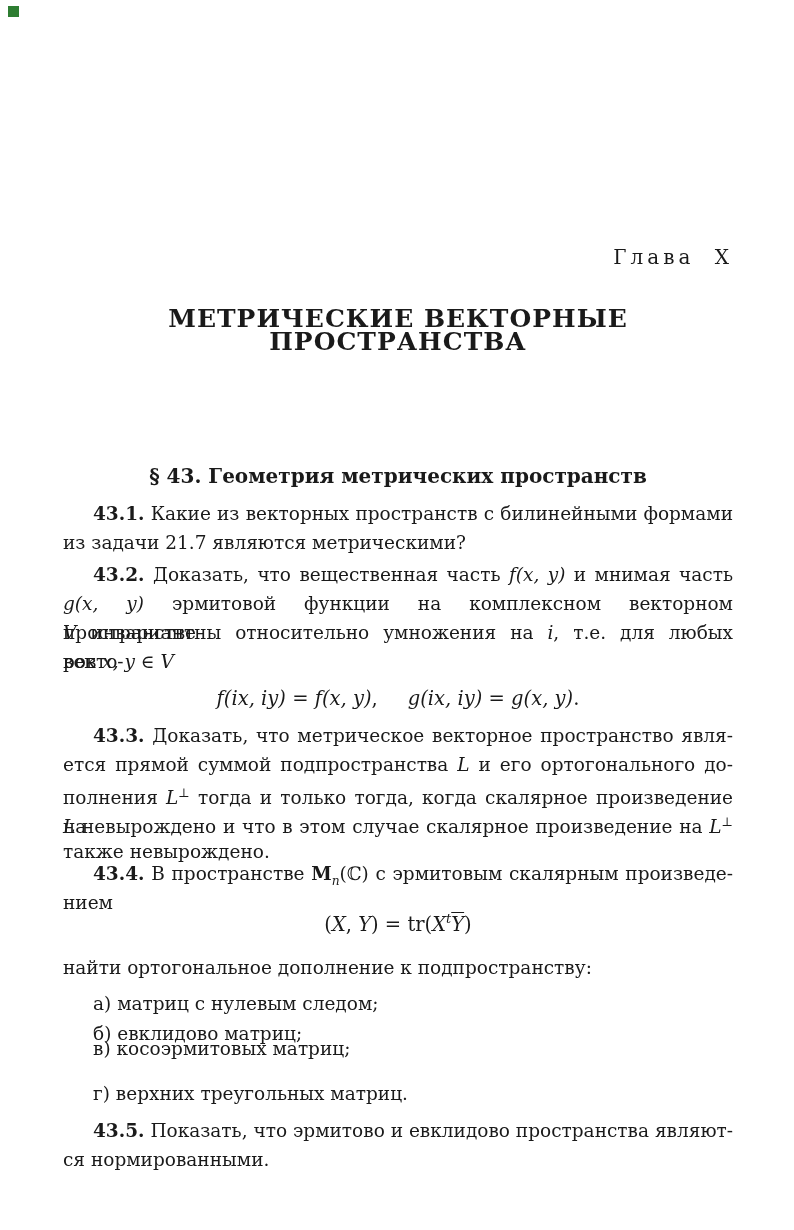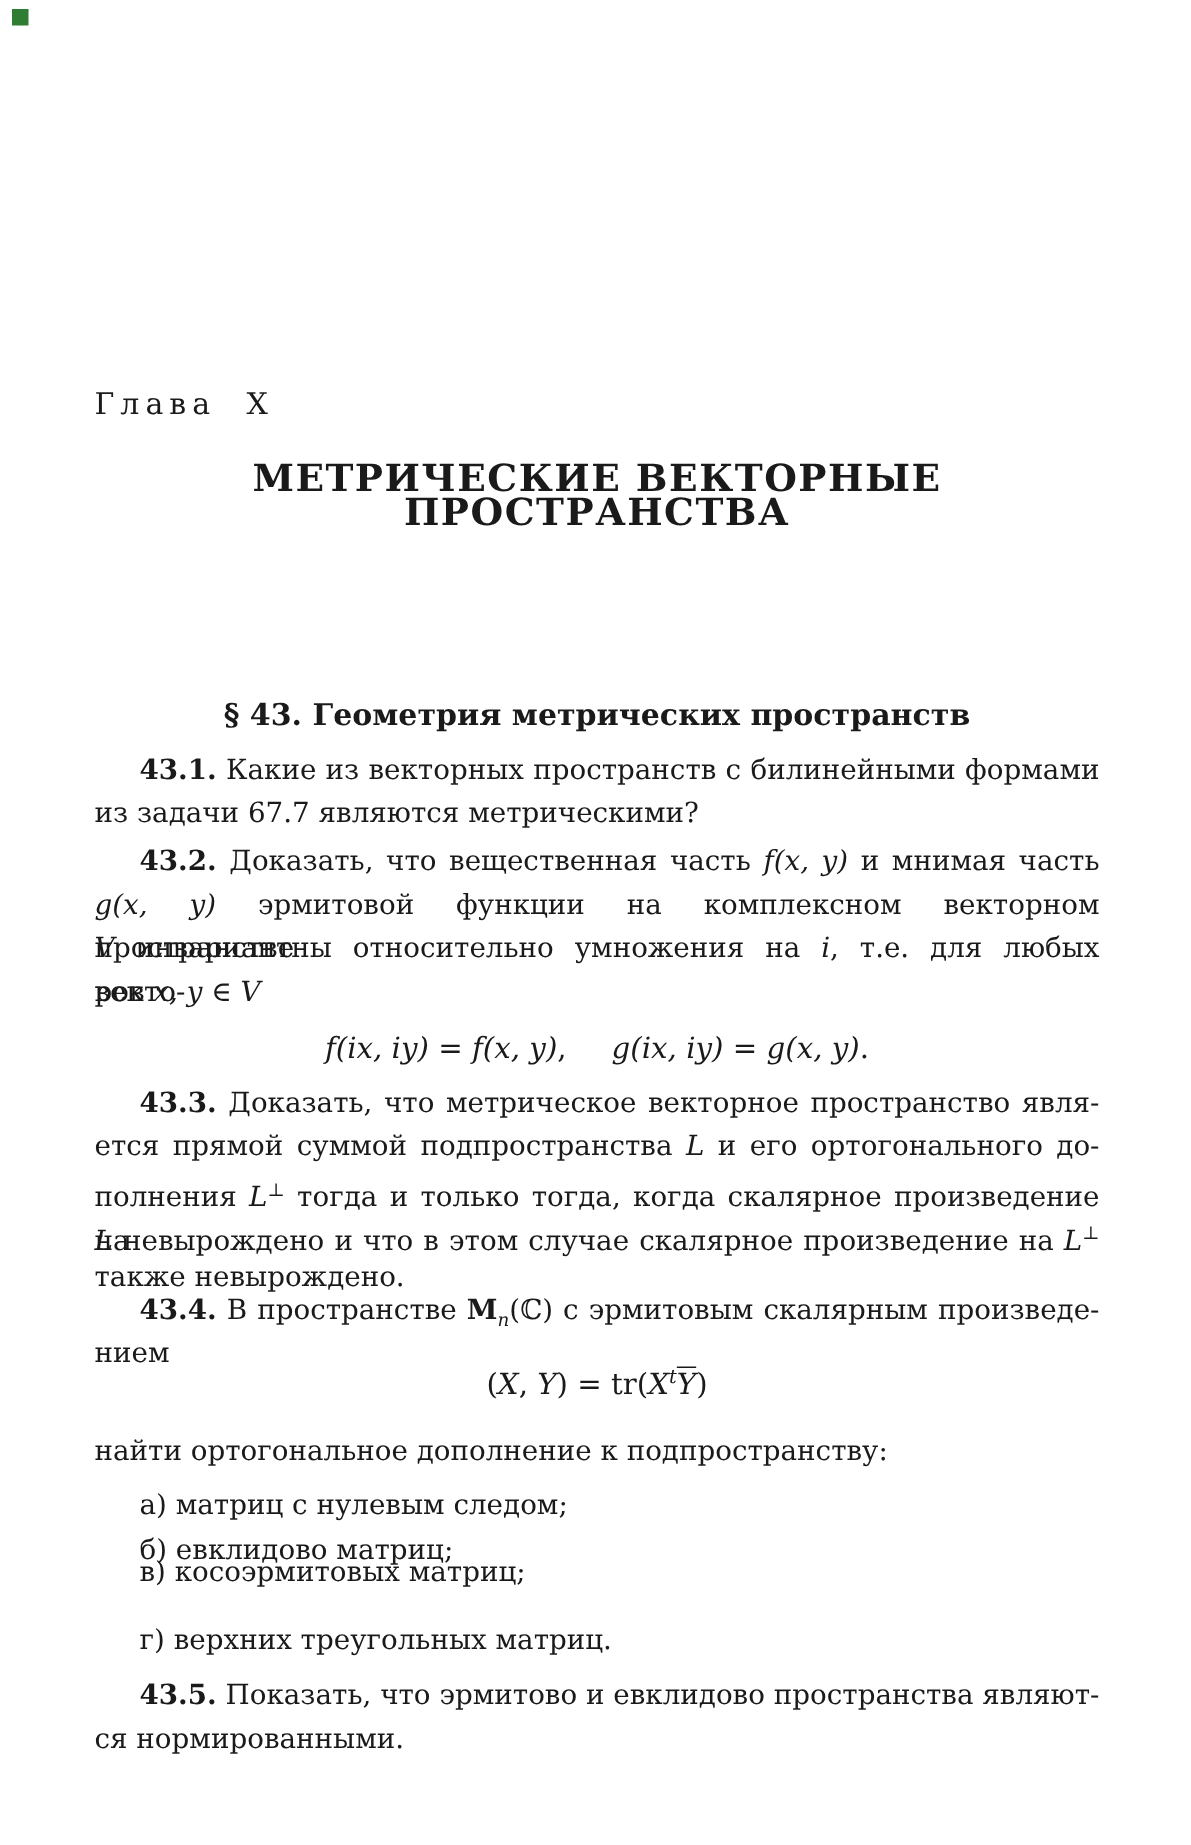--- a/index.html
+++ b/index.html
@@ -2,21 +2,21 @@
 <html><head>
 <meta charset="utf-8">
 <style>
   html, body { margin:0; padding:0; background:#ffffff; }
   .page {
     position:relative; width:794px; height:1230px; background:#ffffff;
     font-family:"DejaVu Serif", serif; color:#1a1a1a; overflow:hidden;
   }
   .corner-mark { position:absolute; left:8px; top:6px; width:11px; height:11px; }
   .chapter-label {
-    position:absolute; left:63px; top:256px; width:670px; text-align:left;
+    position:absolute; left:63px; top:244px; width:670px; text-align:right;
     font-size:20px; letter-spacing:4px; word-spacing:10px; line-height:26px;
   }
   .chapter-title-line {
     position:absolute; left:43px; width:710px; text-align:center;
     font-size:25px; font-weight:bold; letter-spacing:1px; line-height:30px;
   }
   .ct1 { top:304px; } .ct2 { top:327px; }
   .section-title {
     position:absolute; left:63px; top:463px; width:670px; text-align:center;
     font-size:20px; font-weight:bold; line-height:26px;
@@ -38,21 +38,21 @@
 
 <div class="page">
   <div class="corner-mark" style="background: rgb(46, 125, 50);"></div>
   <div class="chapter-label">Глава X</div>
   <div class="chapter-title-line ct1">МЕТРИЧЕСКИЕ ВЕКТОРНЫЕ</div>
   <div class="chapter-title-line ct2">ПРОСТРАНСТВА</div>
   <div class="section-title">§ 43. Геометрия метрических пространств</div>
   <div>
       <div class="block para" style="top: 499px;">
         <div class="line j ind"><span class="b">43.1.</span><span> Какие из векторных пространств с билинейными формами</span></div>
-        <div class="line"><span>из задачи 67.7 являются метрическими?</span></div>
+        <div class="line"><span>из задачи 21.7 являются метрическими?</span></div>
       </div>
       <div class="block para" style="top: 560px;">
         <div class="line j ind"><span class="b">43.2.</span><span> Доказать, что вещественная часть </span><span class="m">f(x, y)</span><span> и мнимая часть</span></div>
         <div class="line j"><span class="m">g(x, y)</span><span> эрмитовой функции на комплексном векторном пространстве</span></div>
         <div class="line j"><span class="m">V</span><span> инвариантны относительно умножения на </span><span class="m">i</span><span>, т.е. для любых векто-</span></div>
         <div class="line"><span>ров </span><span class="m">x, y</span><span> ∈ </span><span class="m">V</span></div>
       </div>
       <div class="block formula" style="top: 664px; margin-top: 20px;">
         <div class="line"><span class="m">f(ix, iy)</span><span> = </span><span class="m">f(x, y)</span><span>,</span><span class="gap"></span><span class="m">g(ix, iy)</span><span> = </span><span class="m">g(x, y)</span><span>.</span></div>
       </div>

